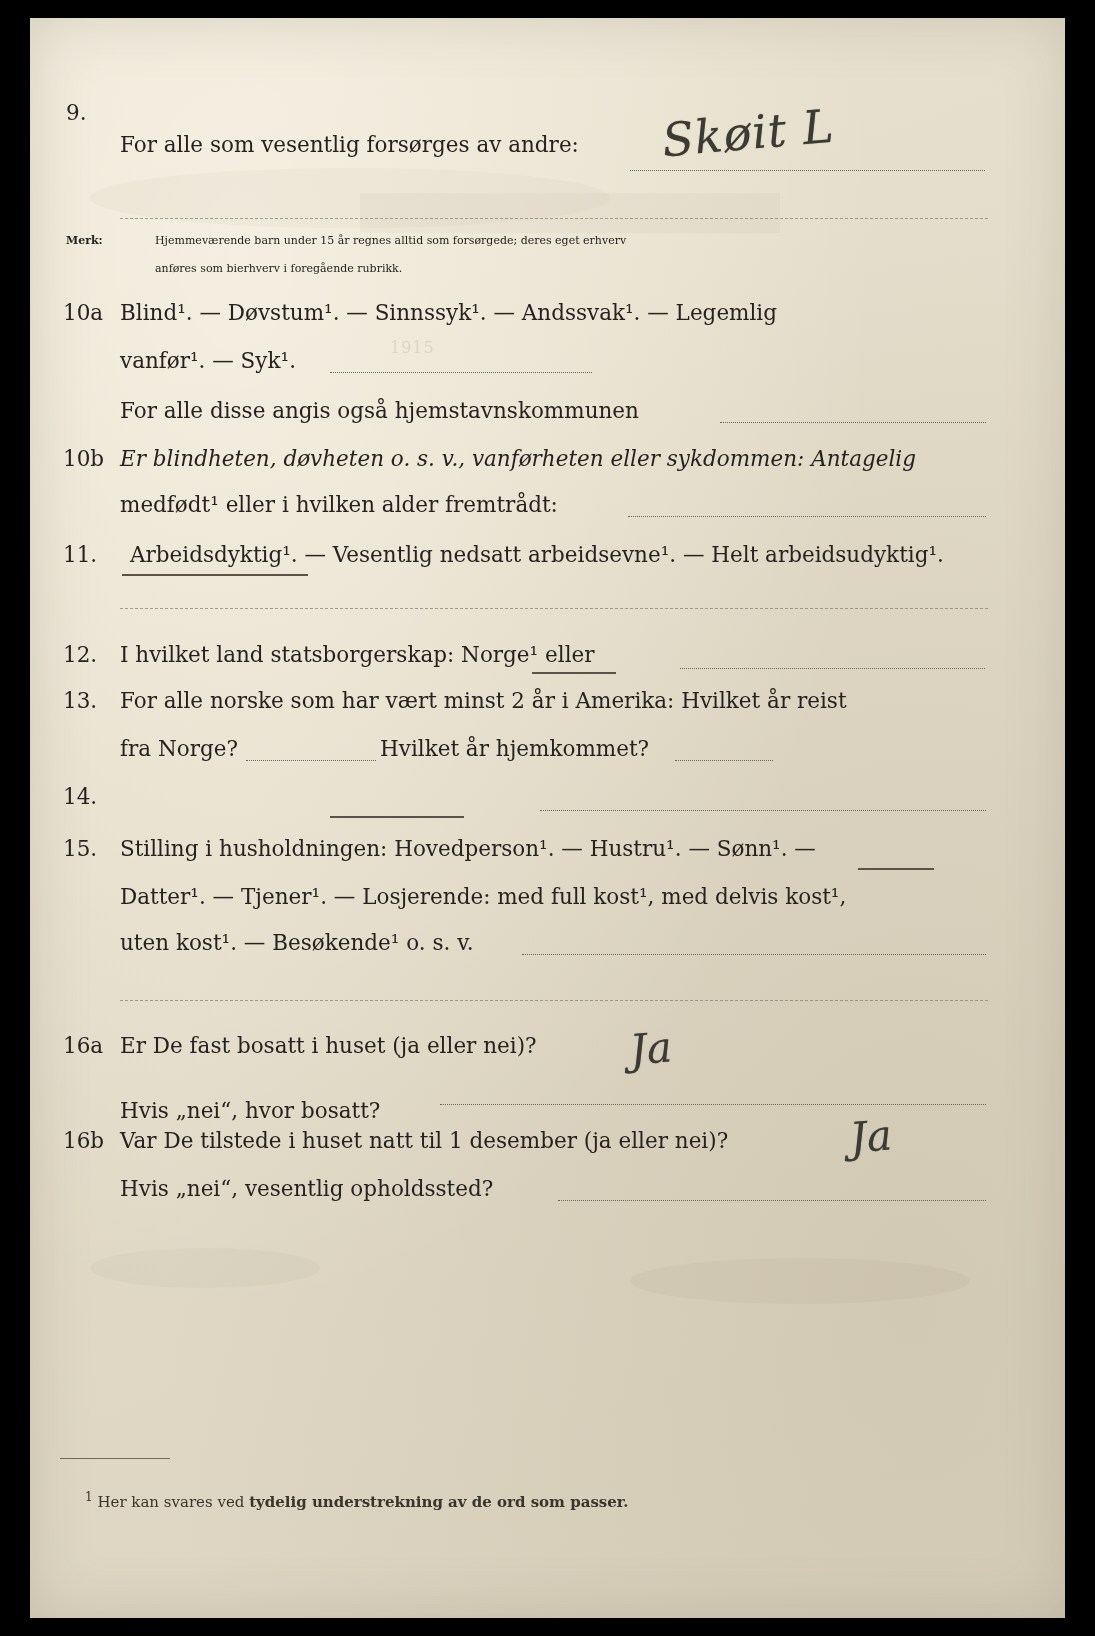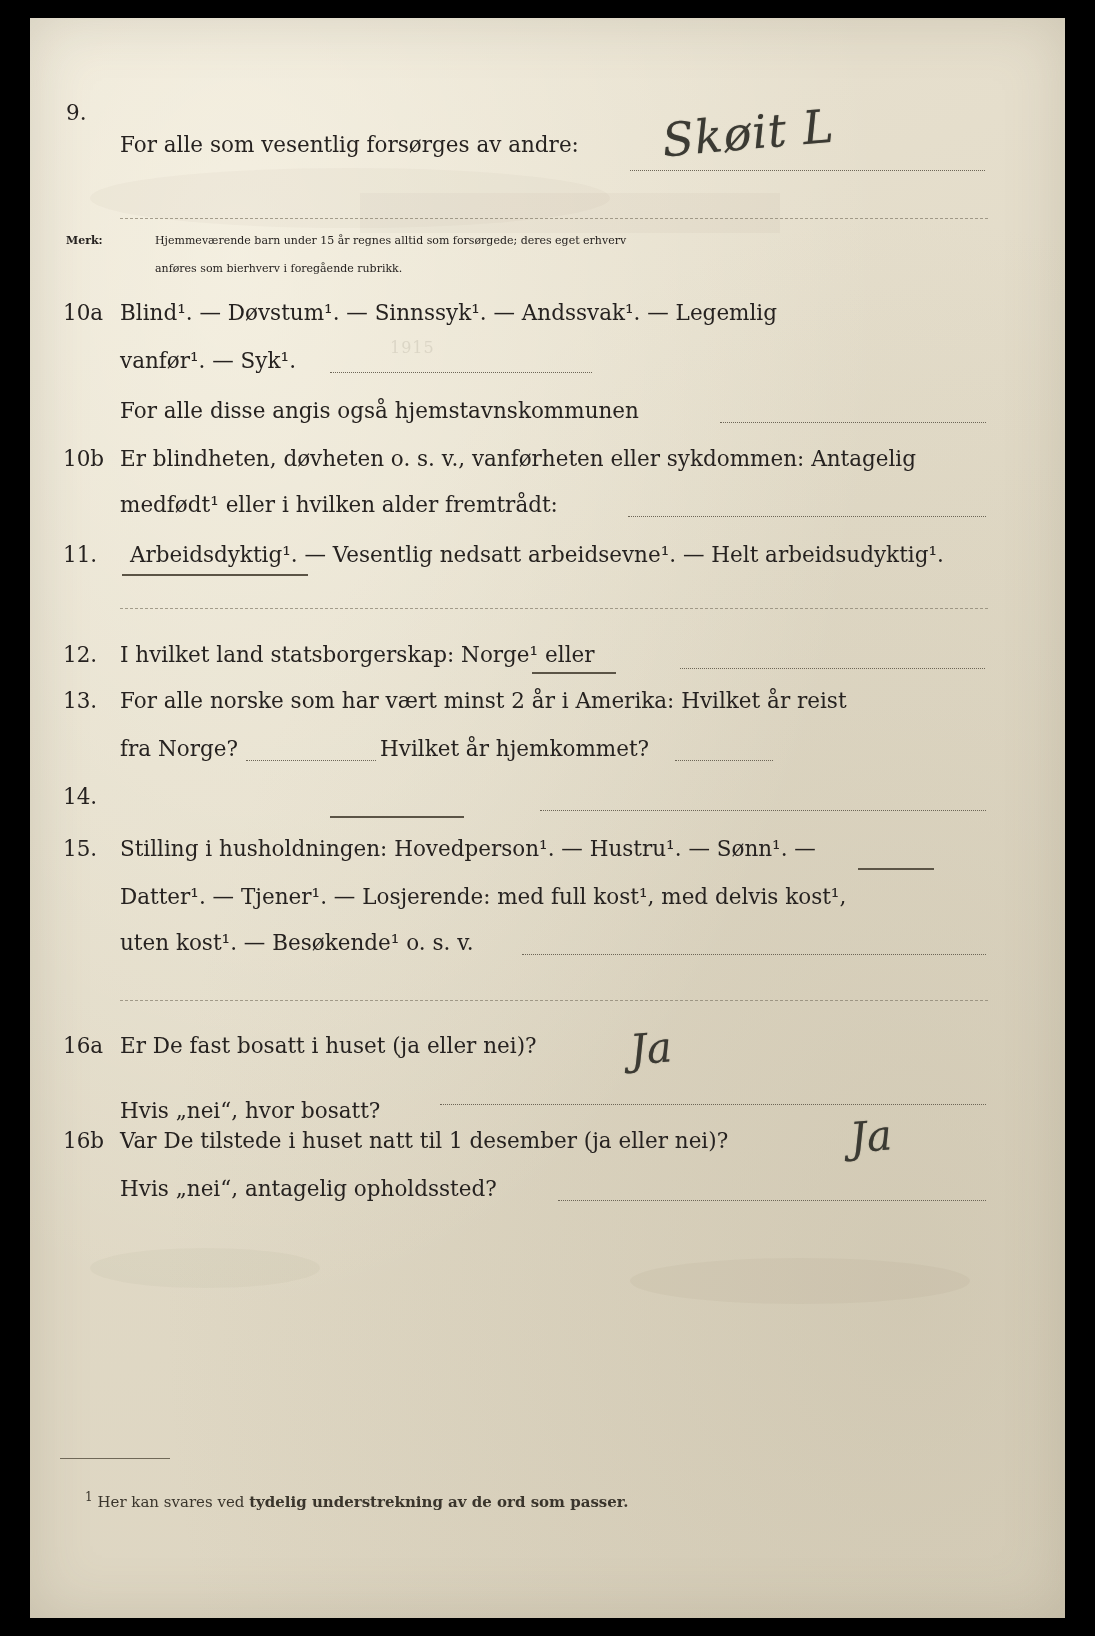--- a/index.html
+++ b/index.html
@@ -130,21 +130,21 @@
     <div class="row small" style="left:125px; top:244px;">anføres som bierhverv i foregående rubrikk.</div>
 
     <div class="num" style="left:33px; top:282px;">10a</div>
     <div class="row" style="left:90px; top:282px;">Blind¹. — Døvstum¹. — Sinnssyk¹. — Andssvak¹. — Legemlig</div>
     <div class="row" style="left:90px; top:330px;">vanfør¹. — Syk¹.</div>
     <div class="dotline" style="left:300px; top:354px; width:262px;"></div>
     <div class="row" style="left:90px; top:380px;">For alle disse angis også hjemstavnskommunen</div>
     <div class="dotline" style="left:690px; top:404px; width:266px;"></div>
 
     <div class="num" style="left:33px; top:428px;">10b</div>
-    <div class="row" style="left:90px; top:428px;">Er blindheten, døvheten o. s. v., vanførheten eller sykdommen: Antagelig</div>
+    <div class="row" style="left:90px; top:428px;font-style:italic;">Er blindheten, døvheten o. s. v., vanførheten eller sykdommen: Antagelig</div>
     <div class="row" style="left:90px; top:474px;">medfødt¹ eller i hvilken alder fremtrådt:</div>
     <div class="dotline" style="left:598px; top:498px; width:358px;"></div>
 
     <div class="num" style="left:33px; top:524px;">11.</div>
     <div class="row" style="left:100px; top:524px;">Arbeidsdyktig¹. — Vesentlig nedsatt arbeidsevne¹. — Helt arbeidsudyktig¹.</div>
     <div class="solidline" style="left:92px; top:556px; width:186px; border-bottom:2.5px solid #5b5446;"></div>
     <div class="dashline" style="left:90px; top:590px; width:868px;"></div>
 
     <div class="num" style="left:33px; top:624px;">12.</div>
     <div class="row" style="left:90px; top:624px;">I hvilket land statsborgerskap:  Norge¹ eller</div>
@@ -173,21 +173,21 @@
 
     <div class="num" style="left:33px; top:1015px;">16a</div>
     <div class="row" style="left:90px; top:1015px;">Er De fast bosatt i huset (ja eller nei)?</div>
     <div class="hand" style="left:600px; top:1006px; font-size:42px;">Ja</div>
     <div class="row" style="left:90px; top:1080px;">Hvis „nei“, hvor bosatt?</div>
     <div class="dotline" style="left:410px; top:1086px; width:546px;"></div>
 
     <div class="num" style="left:33px; top:1110px;">16b</div>
     <div class="row" style="left:90px; top:1110px;">Var De tilstede i huset natt til 1 desember (ja eller nei)?</div>
     <div class="hand" style="left:820px; top:1094px; font-size:42px;">Ja</div>
-    <div class="row" style="left:90px; top:1158px;">Hvis „nei“, antagelig opholdssted?</div>
+    <div class="row" style="left:90px; top:1158px;">Hvis „nei“, vesentlig opholdssted?</div>
     <div class="dotline" style="left:528px; top:1182px; width:428px;"></div>
 
     <div class="footrule" style="left:30px; top:1440px; width:110px;"></div>
     <div class="footnote" style="left:55px; top:1452px;">
       <span class="sup">1</span>
       <span>Her kan svares ved </span><span class="bold">tydelig understrekning av de ord som passer.</span>
     </div>
 
   </div>
 </div>

